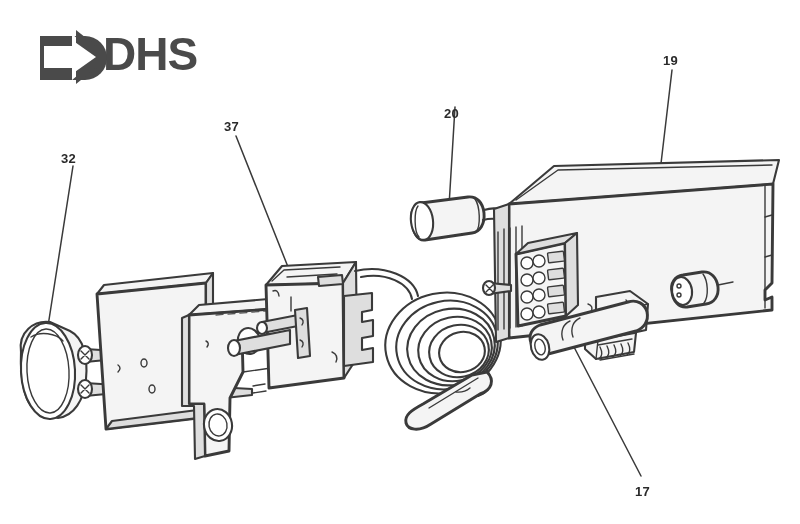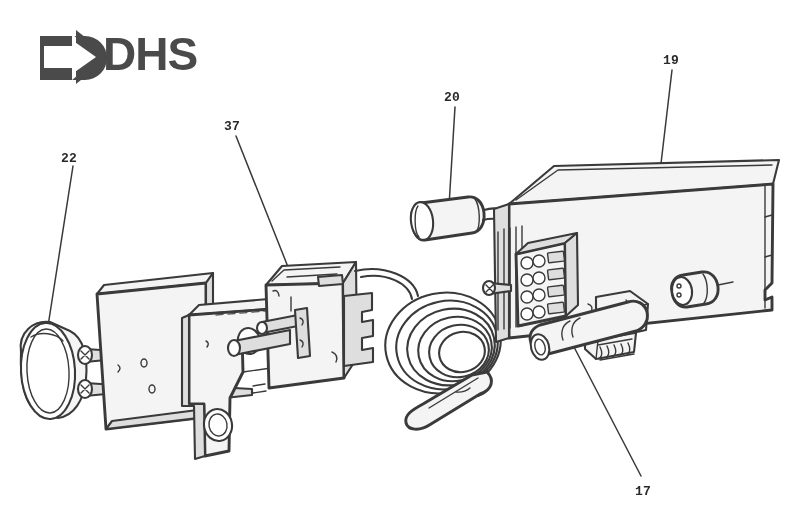--- a/index.html
+++ b/index.html
@@ -23,21 +23,21 @@
   #parts-svg {
     position: absolute;
     left: 0;
     top: 0;
     width: 800px;
     height: 524px;
     display: block;
   }
   .callout-label {
     position: absolute;
-    font-family: Liberation Mono, monospace;
+    font-family: Liberation Sans, sans-serif;
     font-weight: bold;
     font-size: 13px;
     color: #2a2a2a;
     letter-spacing: 0.3px;
     white-space: nowrap;
     user-select: none;
   }
   .logo-text {
     position: absolute;
     font-family: "Liberation Sans", sans-serif;
@@ -343,19 +343,19 @@
       <circle class="lnt" cx="679" cy="286" r="2"></circle>
       <circle class="lnt" cx="679" cy="295" r="2"></circle>
       <path class="lnt" d="M703 274 C708 281 709 296 704 303"></path>
       <path class="lnt" d="M718 285 L733 282"></path>
     </g>
 
   </svg>
 
   <div class="logo-text" style="left:103px; top:31px;">DHS</div>
 
-  <div class="callout-label" style="left:61px; top:151px;">22</div>
+  <div class="callout-label" style="left:61px; top:151px;">32</div>
   <div class="callout-label" style="left:224px; top:119px;">37</div>
-  <div class="callout-label" style="left:444px; top:90px;">20</div>
+  <div class="callout-label" style="left:444px; top:106px;">20</div>
   <div class="callout-label" style="left:663px; top:53px;">19</div>
   <div class="callout-label" style="left:635px; top:484px;">17</div>
 
 </div>
 
 </body></html>

